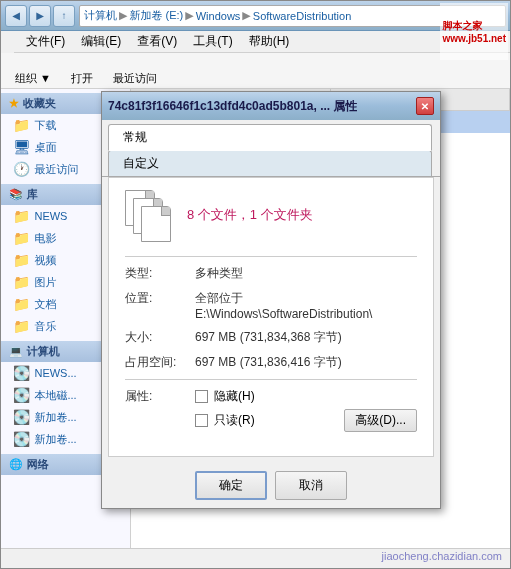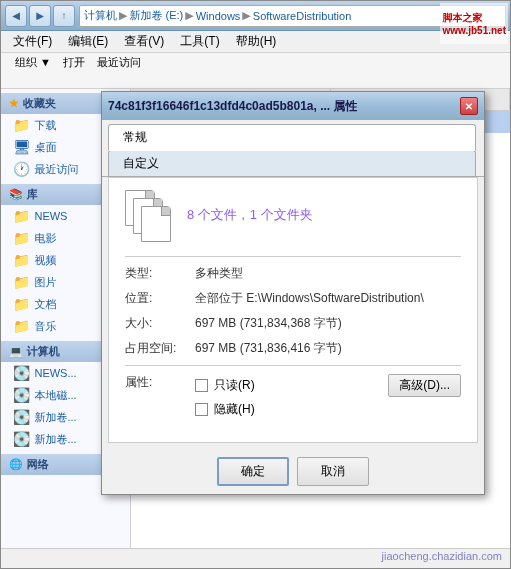--- a/index.html
+++ b/index.html
@@ -79,48 +79,50 @@
       margin: 0 2px;
       color: #888;
     }
     .script-watermark {
       position: absolute;
       top: 2px;
       right: 2px;
       font-size: 10px;
       color: #c00;
       background: rgba(255,255,255,0.6);
-      padding: 8px 2px;
+      padding: 16px 2px;
       font-weight: bold;
     }
 
     
     .menu-bar {
       background: #f0f0f0;
       height: 22px;
       display: flex;
       align-items: center;
       padding: 0 4px;
       border-bottom: 1px solid #d0d0d0;
       gap: 0;
+      margin-left: 13px;
     }
     .menu-item {
       padding: 2px 8px;
       cursor: pointer;
       font-size: 12px;
       color: #000;
     }
 
     
     .toolbar {
       background: #f5f5f5;
       height: 36px;
       display: flex;
-      align-items: flex-start;
+      align-items: flex-end;
       padding: 0 8px;
+      gap: 8px;
       border-bottom: 1px solid #d0d0d0;
     }
     .toolbar-btn {
       display: flex;
       flex-direction: column;
       align-items: center;
       cursor: pointer;
       padding: 2px 6px;
       border-radius: 3px;
       font-size: 11px;
@@ -240,21 +242,21 @@
     
     .dialog-overlay {
       position: absolute;
       top: 0; left: 0; right: 0; bottom: 0;
       z-index: 100;
     }
     .properties-dialog {
       position: absolute;
       top: 90px;
       left: 100px;
-      width: 384px;
+      width: 340px;
       background: #f0f0f0;
       border: 1px solid #888;
       box-shadow: 3px 3px 8px rgba(0,0,0,0.4);
     }
     .dialog-title-bar {
       background: linear-gradient(to bottom, #bed4ea 0%, #9bbcda 50%, #8cafc9 100%);
       height: 28px;
       display: flex;
       align-items: center;
       justify-content: space-between;
@@ -352,21 +354,21 @@
       top: 0;
       right: 0;
       width: 8px;
       height: 8px;
       background: #ccc;
       border-left: 1px solid #999;
       border-bottom: 1px solid #999;
     }
     .dialog-file-count {
       font-size: 13px;
-      color: #8b5cf6;
+      color: #be185d;
     }
 
     .prop-row {
       display: flex;
       margin-bottom: 8px;
       align-items: flex-start;
     }
     .prop-label {
       width: 70px;
       font-size: 12px;
@@ -647,27 +649,27 @@
           <span class="prop-value">697 MB (731,836,416 字节)</span>
         </div>
 
         <hr class="prop-divider">
 
         <div class="prop-row" style="align-items:flex-start;">
           <span class="prop-label">属性:</span>
           <div style="flex:1;">
             <div class="attr-row">
               <div class="attr-checkbox"></div>
+              <span class="attr-label">隐藏(H)</span>
+            </div>
+            <div class="attr-row">
+              <div class="attr-checkbox"></div>
               <span class="attr-label">只读(R)</span>
               <button class="attr-advanced-btn">高级(D)...</button>
             </div>
-            <div class="attr-row">
-              <div class="attr-checkbox"></div>
-              <span class="attr-label">隐藏(H)</span>
-            </div>
           </div>
         </div>
       </div>
 
       <div class="dialog-buttons">
         <button class="dialog-btn default-btn">确定</button>
         <button class="dialog-btn">取消</button>
       </div>
 
     </div>

